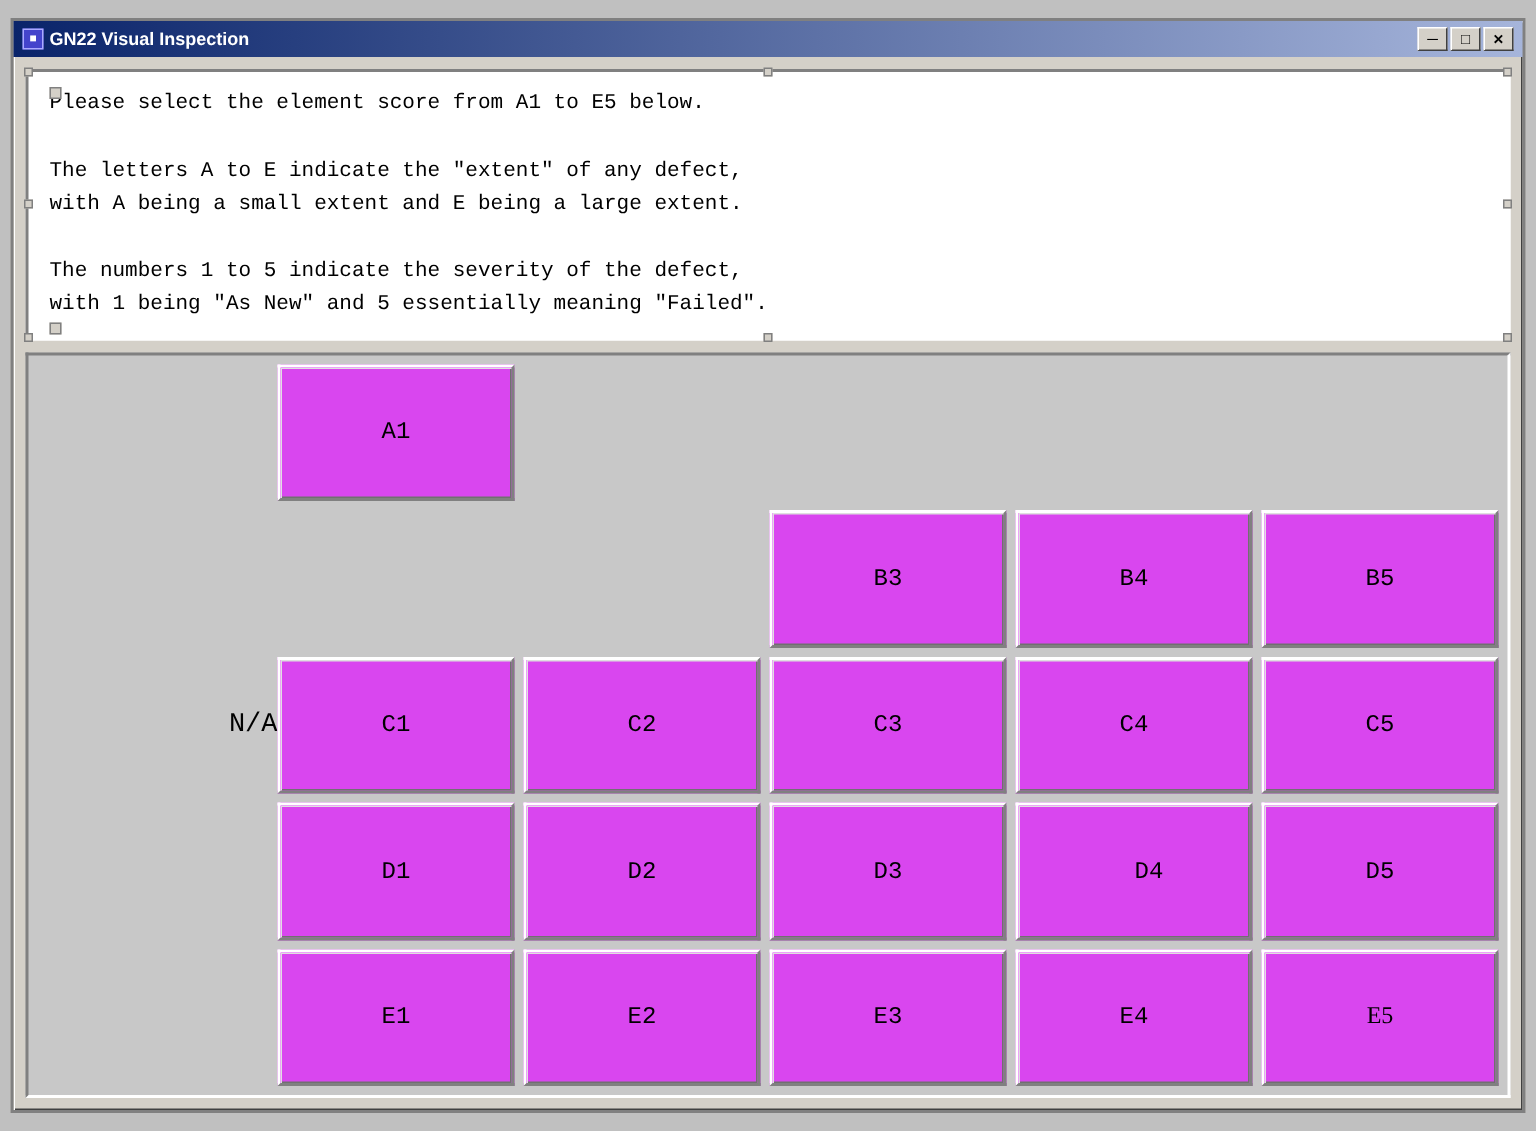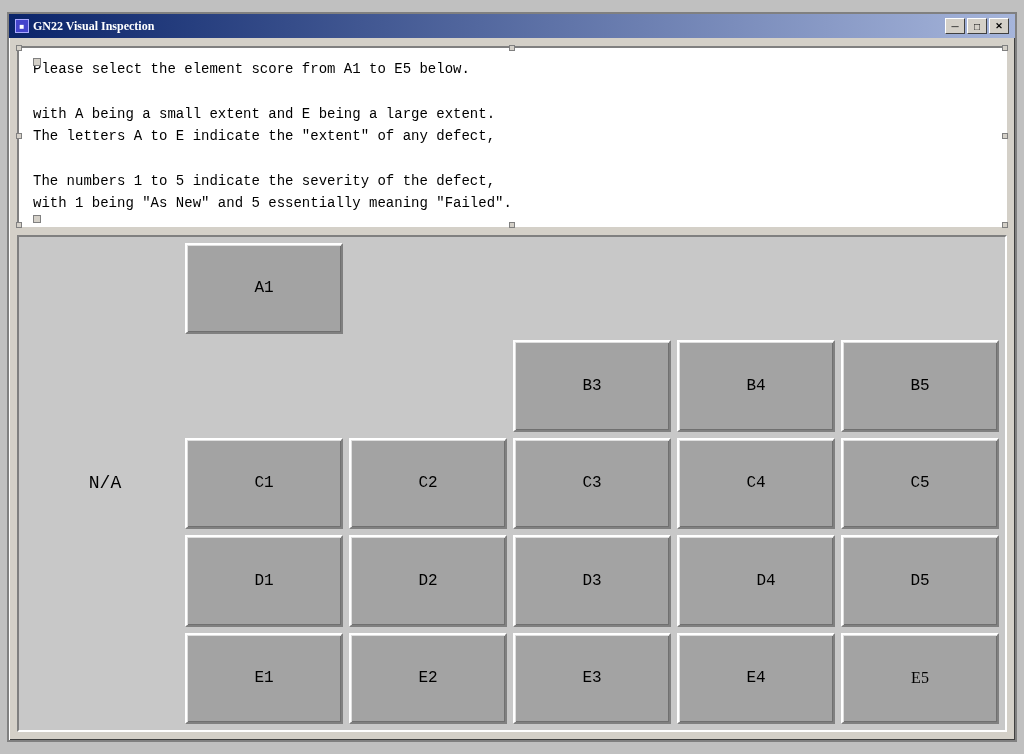--- a/index.html
+++ b/index.html
@@ -54,21 +54,21 @@
       display: flex;
       align-items: center;
       justify-content: center;
       font-size: 8px;
       color: white;
     }
 
     .title-text {
       font-size: 12px;
       font-weight: bold;
-      font-family: Liberation Serif, serif;
+      font-family: Liberation Sans, sans-serif;
     }
 
     .title-buttons {
       display: flex;
       gap: 2px;
     }
 
     .title-btn {
       width: 20px;
       height: 16px;
@@ -144,37 +144,37 @@
       border-color: #808080 #ffffff #ffffff #808080;
       background: #c8c8c8;
       padding: 6px;
       gap: 0;
     }
 
     .na-cell {
       width: 160px;
       display: flex;
       align-items: center;
-      justify-content: center;
+      justify-content: flex-end;
       font-size: 18px;
       font-family: 'Courier New', Courier, monospace;
       color: #000;
       flex-shrink: 0;
     }
 
     .grid-buttons {
       flex: 1;
       display: grid;
       grid-template-columns: repeat(5, 1fr);
       grid-template-rows: repeat(5, 1fr);
       gap: 6px;
     }
 
     .grid-btn {
-      background: #a3a3a3;
+      background: #d946ef;
       border: 2px solid;
       border-color: #ffffff #808080 #808080 #ffffff;
       box-shadow: inset 1px 1px 0 #dfdfdf, inset -1px -1px 0 #707070;
       cursor: pointer;
       font-size: 16px;
       font-family: 'Courier New', Courier, monospace;
       color: #000;
       display: flex;
       align-items: center;
       justify-content: center;
@@ -226,22 +226,22 @@
       <div class="resize-handle handle-tl"></div>
       <div class="resize-handle handle-tm"></div>
       <div class="resize-handle handle-tr"></div>
       <div class="resize-handle handle-ml"></div>
       <div class="resize-handle handle-mr"></div>
       <div class="resize-handle handle-bl"></div>
       <div class="resize-handle handle-bm"></div>
       <div class="resize-handle handle-br"></div>
       <div>Please select the element score from A1 to E5 below.</div>
       <br>
+      <div>The letters A to E indicate the "extent" of any defect,</div>
       <div>with A being a small extent and E being a large extent.</div>
-      <div>The letters A to E indicate the "extent" of any defect,</div>
       <br>
       <div>The numbers 1 to 5 indicate the severity of the defect,</div>
       <div>with 1 being "As New" and 5 essentially meaning "Failed".</div>
     </div>
 
     <div class="grid-area">
 
       <div class="na-cell">
         <span>N/A</span>
       </div>

